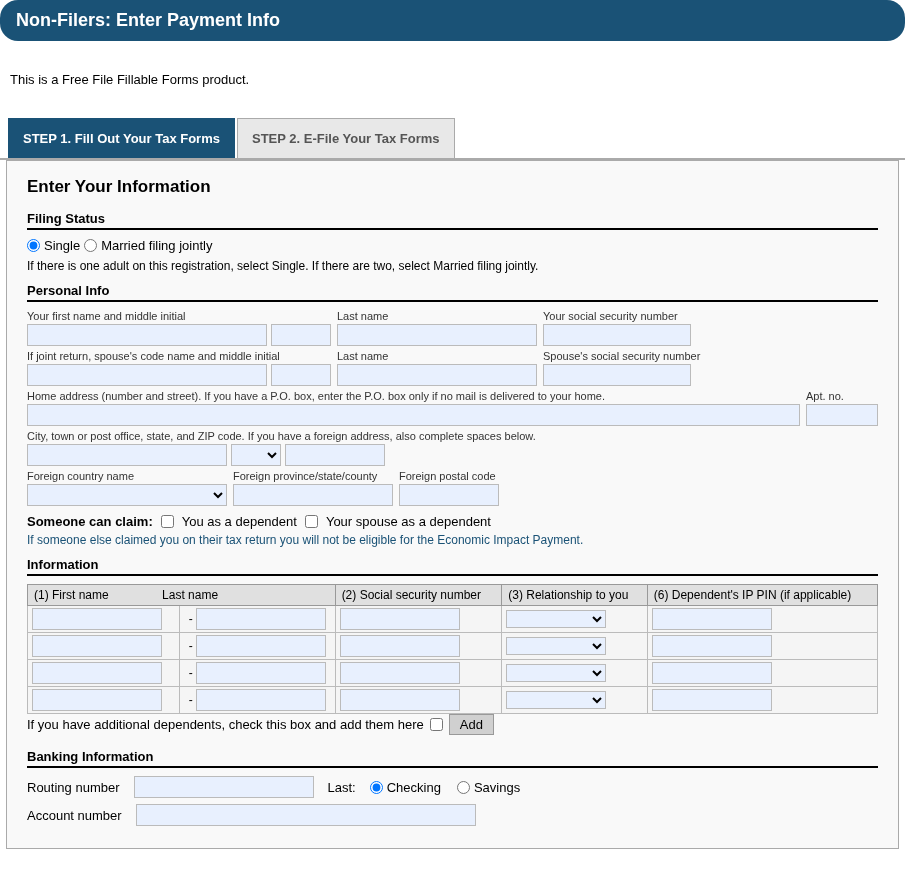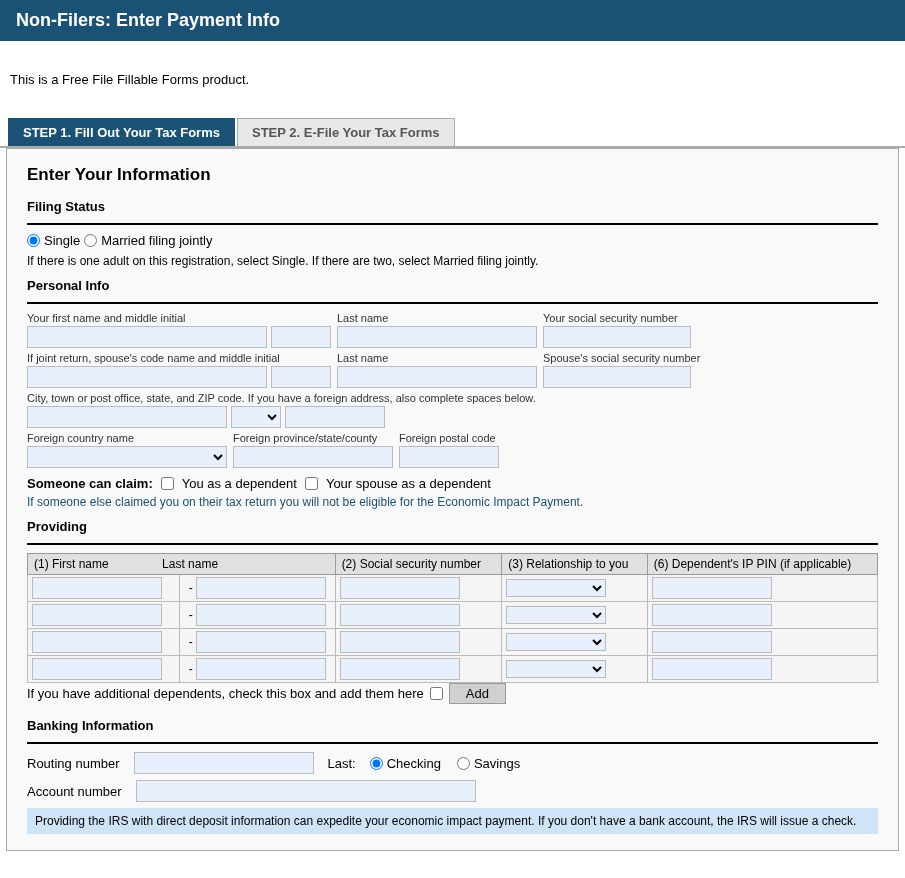--- a/index.html
+++ b/index.html
@@ -4,36 +4,37 @@
   <style>
     * { box-sizing: border-box; margin: 0; padding: 0; }
     body { font-family: Arial, sans-serif; font-size: 13px; background: #fff; color: #000; }
 
     .header {
       background: #1a5276;
       color: #fff;
       padding: 10px 16px;
       font-size: 18px;
       font-weight: bold;
+      border-radius: 18px;
     }
 
     .subtitle {
       padding: 31px 10px;
       font-size: 13px;
       color: #000;
     }
 
     .tabs {
       display: flex;
       border-bottom: 2px solid #aaa;
       margin: 0 0 0 0;
       padding: 0 8px;
     }
     .tab {
-      padding: 6px 14px;
+      padding: 12px 14px;
       font-size: 13px;
       font-weight: bold;
       cursor: pointer;
       border: 1px solid #aaa;
       border-bottom: none;
       background: #d6e4f0;
       color: #000;
       margin-right: 2px;
     }
     .tab.active {
@@ -57,21 +58,21 @@
       font-size: 17px;
       font-weight: bold;
       margin-bottom: 14px;
       color: #000;
     }
 
     .section-title {
       font-size: 13px;
       font-weight: bold;
       border-bottom: 2px solid #000;
-      padding-bottom: 9px;
+      padding-bottom: 2px;
       margin-bottom: 8px;
       margin-top: 10px;
     }
 
     .filing-status-row {
       display: flex;
       align-items: center;
       gap: 4px;
       margin-bottom: 6px;
     }
@@ -172,21 +173,21 @@
     .dep-dash { text-align: center; }
 
     .add-row {
       display: flex;
       align-items: center;
       gap: 6px;
       font-size: 13px;
     }
 
     .add-btn {
-      padding: 2px 16px;
+      padding: 2px 10px;
       font-size: 13px;
       border: 1px solid #999;
       background: #d0d0d0;
       cursor: pointer;
     }
 
     .banking-row {
       display: flex;
       align-items: center;
       gap: 14px;
@@ -285,20 +286,30 @@
     <div class="field-group">
       <span class="field-label">Last name</span>
       <input type="text" style="width: 200px;">
     </div>
     <div class="field-group">
       <span class="field-label">Spouse's social security number</span>
       <input type="text" class="input-ssn" style="">
     </div>
   </div>
 
+  <div class="address-row">
+    <div class="field-group" style="flex:1;">
+      <span class="field-label">Home address (number and street). If you have a P.O. box, enter the P.O. box only if no mail is delivered to your home.</span>
+      <input type="text" style="width: 100%;">
+    </div>
+    <div class="field-group">
+      <span class="field-label">Apt. no.</span>
+      <input type="text" class="input-apt" style="">
+    </div>
+  </div>
 
   <div class="address-row">
     <div class="field-group" style="flex:1;">
       <span class="field-label">City, town or post office, state, and ZIP code. If you have a foreign address, also complete spaces below.</span>
       <div style="display:flex;gap:4px;">
         <input type="text" class="input-city" style="">
         <select style="width:50px;"></select>
         <input type="text" class="input-zip" style="">
       </div>
     </div>
@@ -323,21 +334,21 @@
     <span style="font-weight:bold;">Someone can claim:</span>
     <input type="checkbox" style="">
     <span>You as a dependent</span>
     <input type="checkbox" style="">
     <span>Your spouse as a dependent</span>
   </div>
   <div class="info-note-blue">
     <span>If someone else claimed you on their tax return you will not be eligible for the Economic Impact Payment.</span>
   </div>
 
-  <div class="section-title">Providing</div>
+  <div class="section-title">Information</div>
   <table class="dependents-table">
     <thead>
       <tr>
         <th colspan="2">
           <span>(1) First name</span>
           &nbsp;&nbsp;&nbsp;&nbsp;&nbsp;&nbsp;&nbsp;&nbsp;&nbsp;&nbsp;&nbsp;&nbsp;&nbsp;&nbsp;
           <span>Last name</span>
         </th>
         <th><span>(2) Social security number</span></th>
         <th><span>(3) Relationship to you</span></th>
@@ -443,18 +454,15 @@
           <span>Savings</span>
         </label>
       </div>
     </div>
 
     <div class="banking-row">
       <span>Account number</span>
       <input type="text" class="input-account" style="">
     </div>
 
-    <div class="banking-note">
-      <span>Providing the IRS with direct deposit information can expedite your economic impact payment. If you don't have a bank account, the IRS will issue a check.</span>
-    </div>
   </div>
 
 </div>
 
 </body></html>

